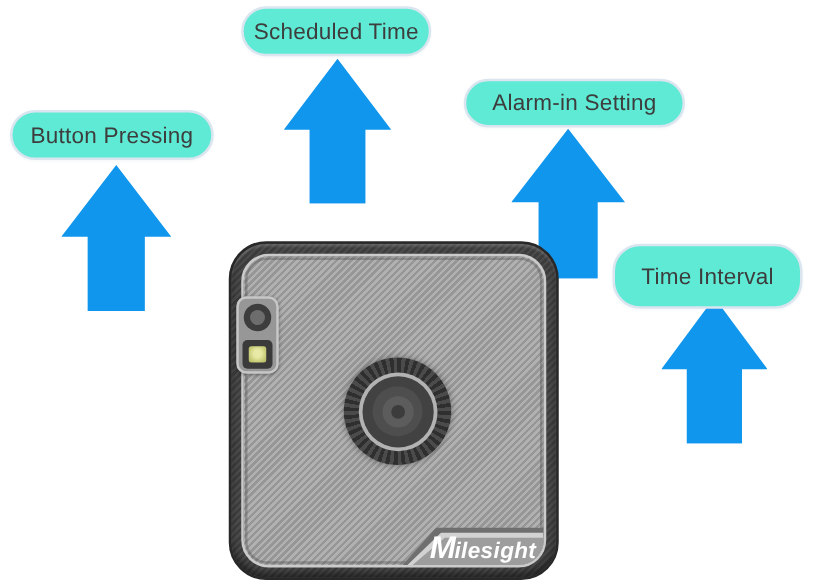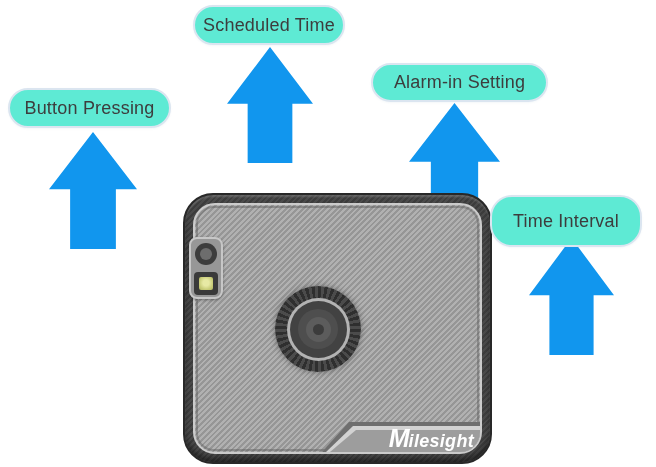--- a/index.html
+++ b/index.html
@@ -17,21 +17,21 @@
     z-index:3;
   }
   
   .up-arrow{
     position:absolute;background:#1196ee;
     clip-path:polygon(50% 0, 100% 49%, 76% 49%, 76% 100%, 24% 100%, 24% 49%, 0 49%);
     z-index:1;
   }
   
   .camera{
-    position:absolute;left:183px;top:193px;width:309px;height:271px;box-sizing:border-box;
+    position:absolute;left:183px;top:193px;width:264px;height:271px;box-sizing:border-box;
     background:
       repeating-linear-gradient(135deg, rgba(255,255,255,0.06) 0 2px, rgba(0,0,0,0.05) 2px 4px),
       #3f3f3f;
     border:2px solid #282828;border-radius:30px;
     box-shadow:inset 0 2px 2px rgba(255,255,255,0.18), inset 0 -4px 5px rgba(0,0,0,0.45);
     z-index:2;
   }
   .camera-face{
     position:absolute;inset:8px;box-sizing:border-box;
     border:2px solid #cbcbcb;border-radius:22px;overflow:hidden;

